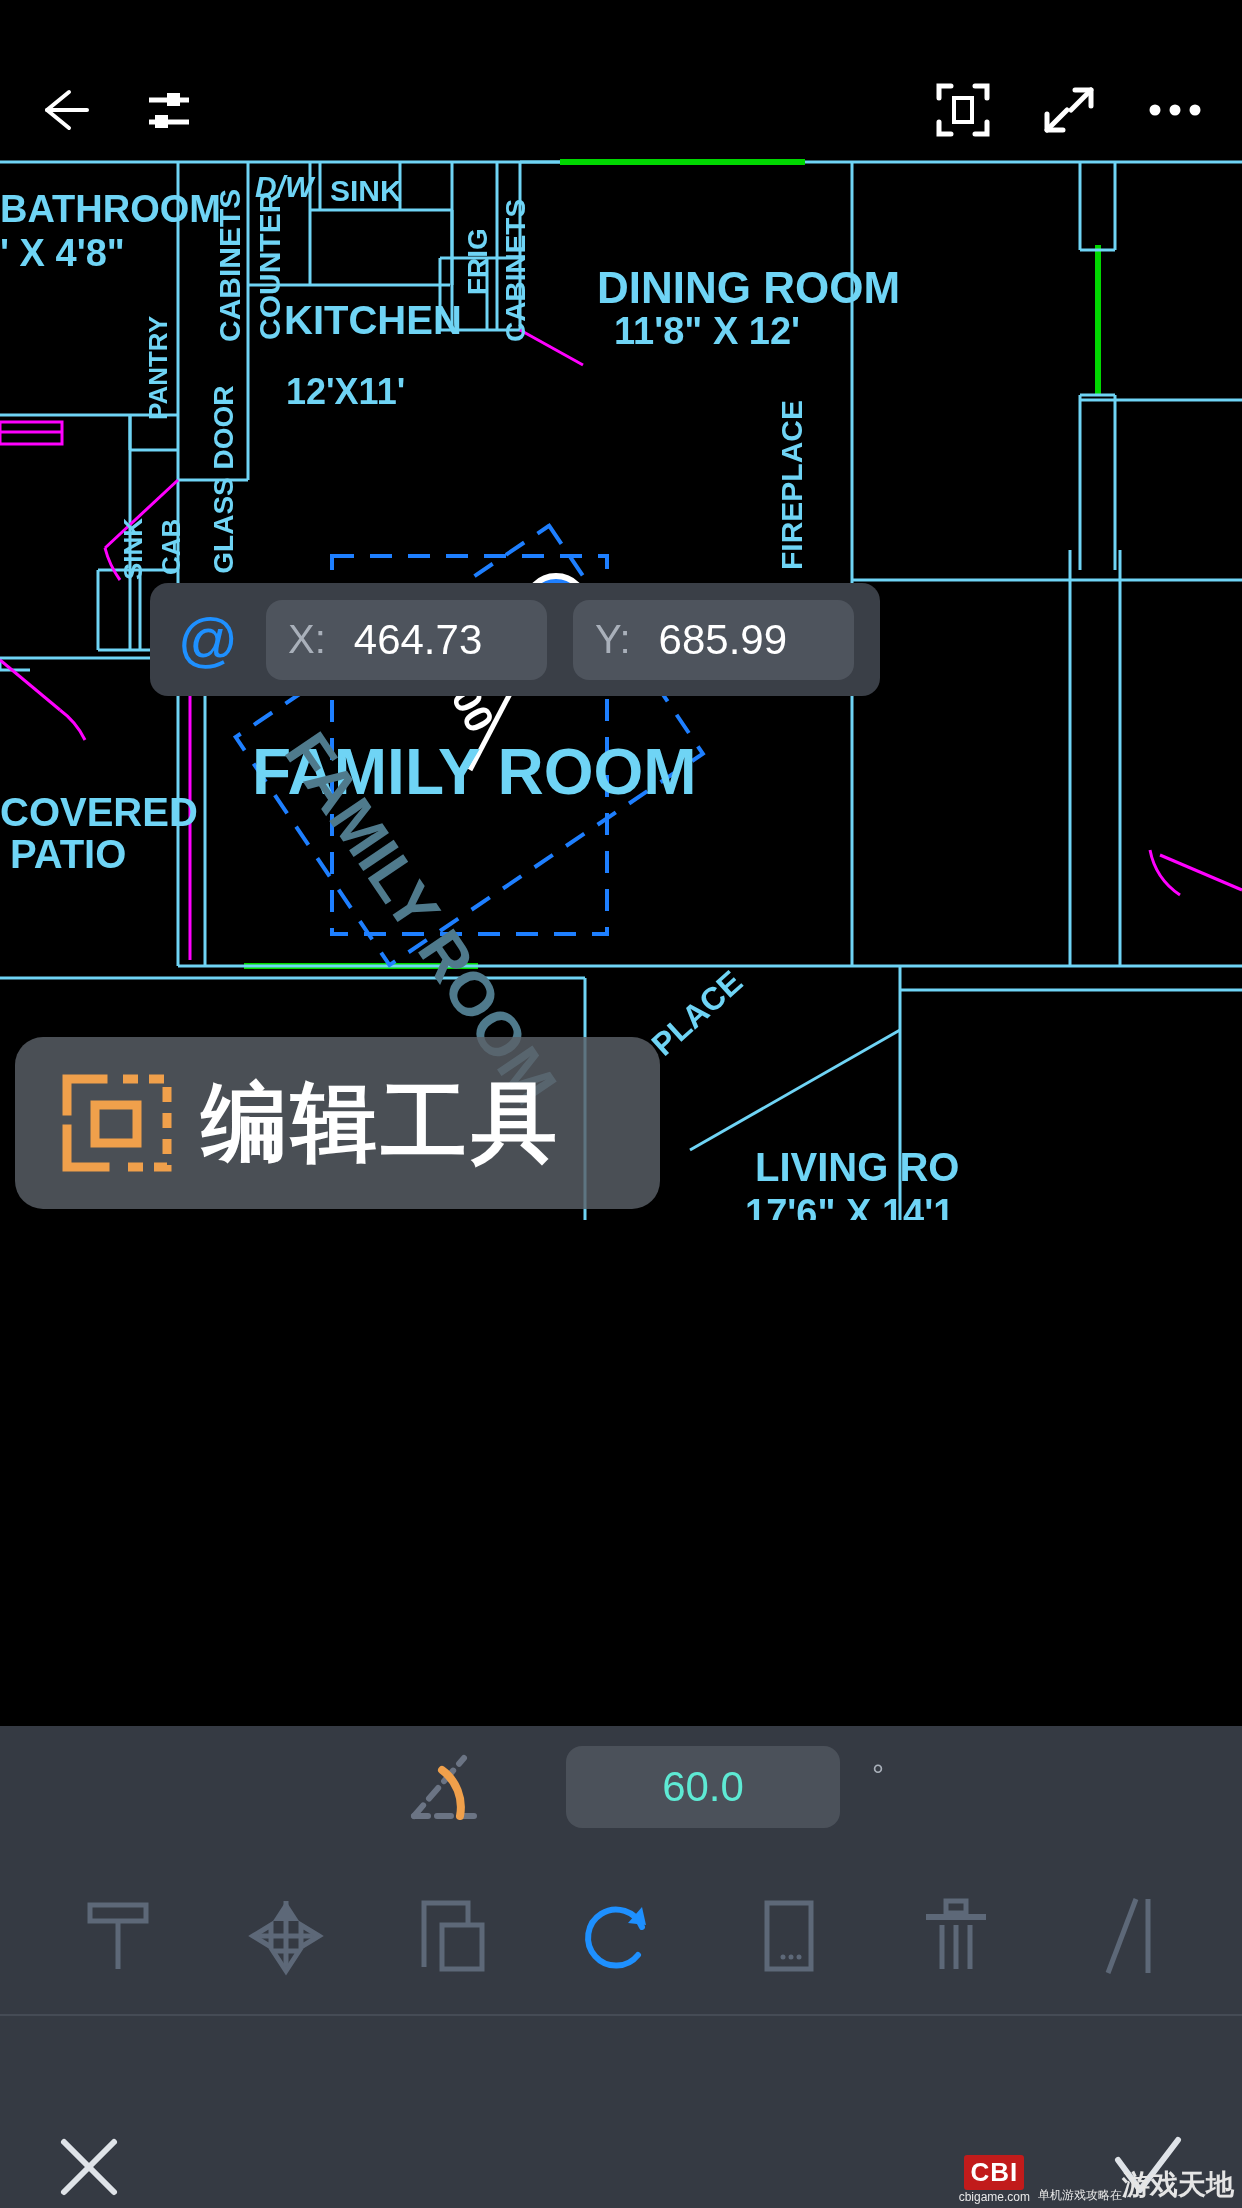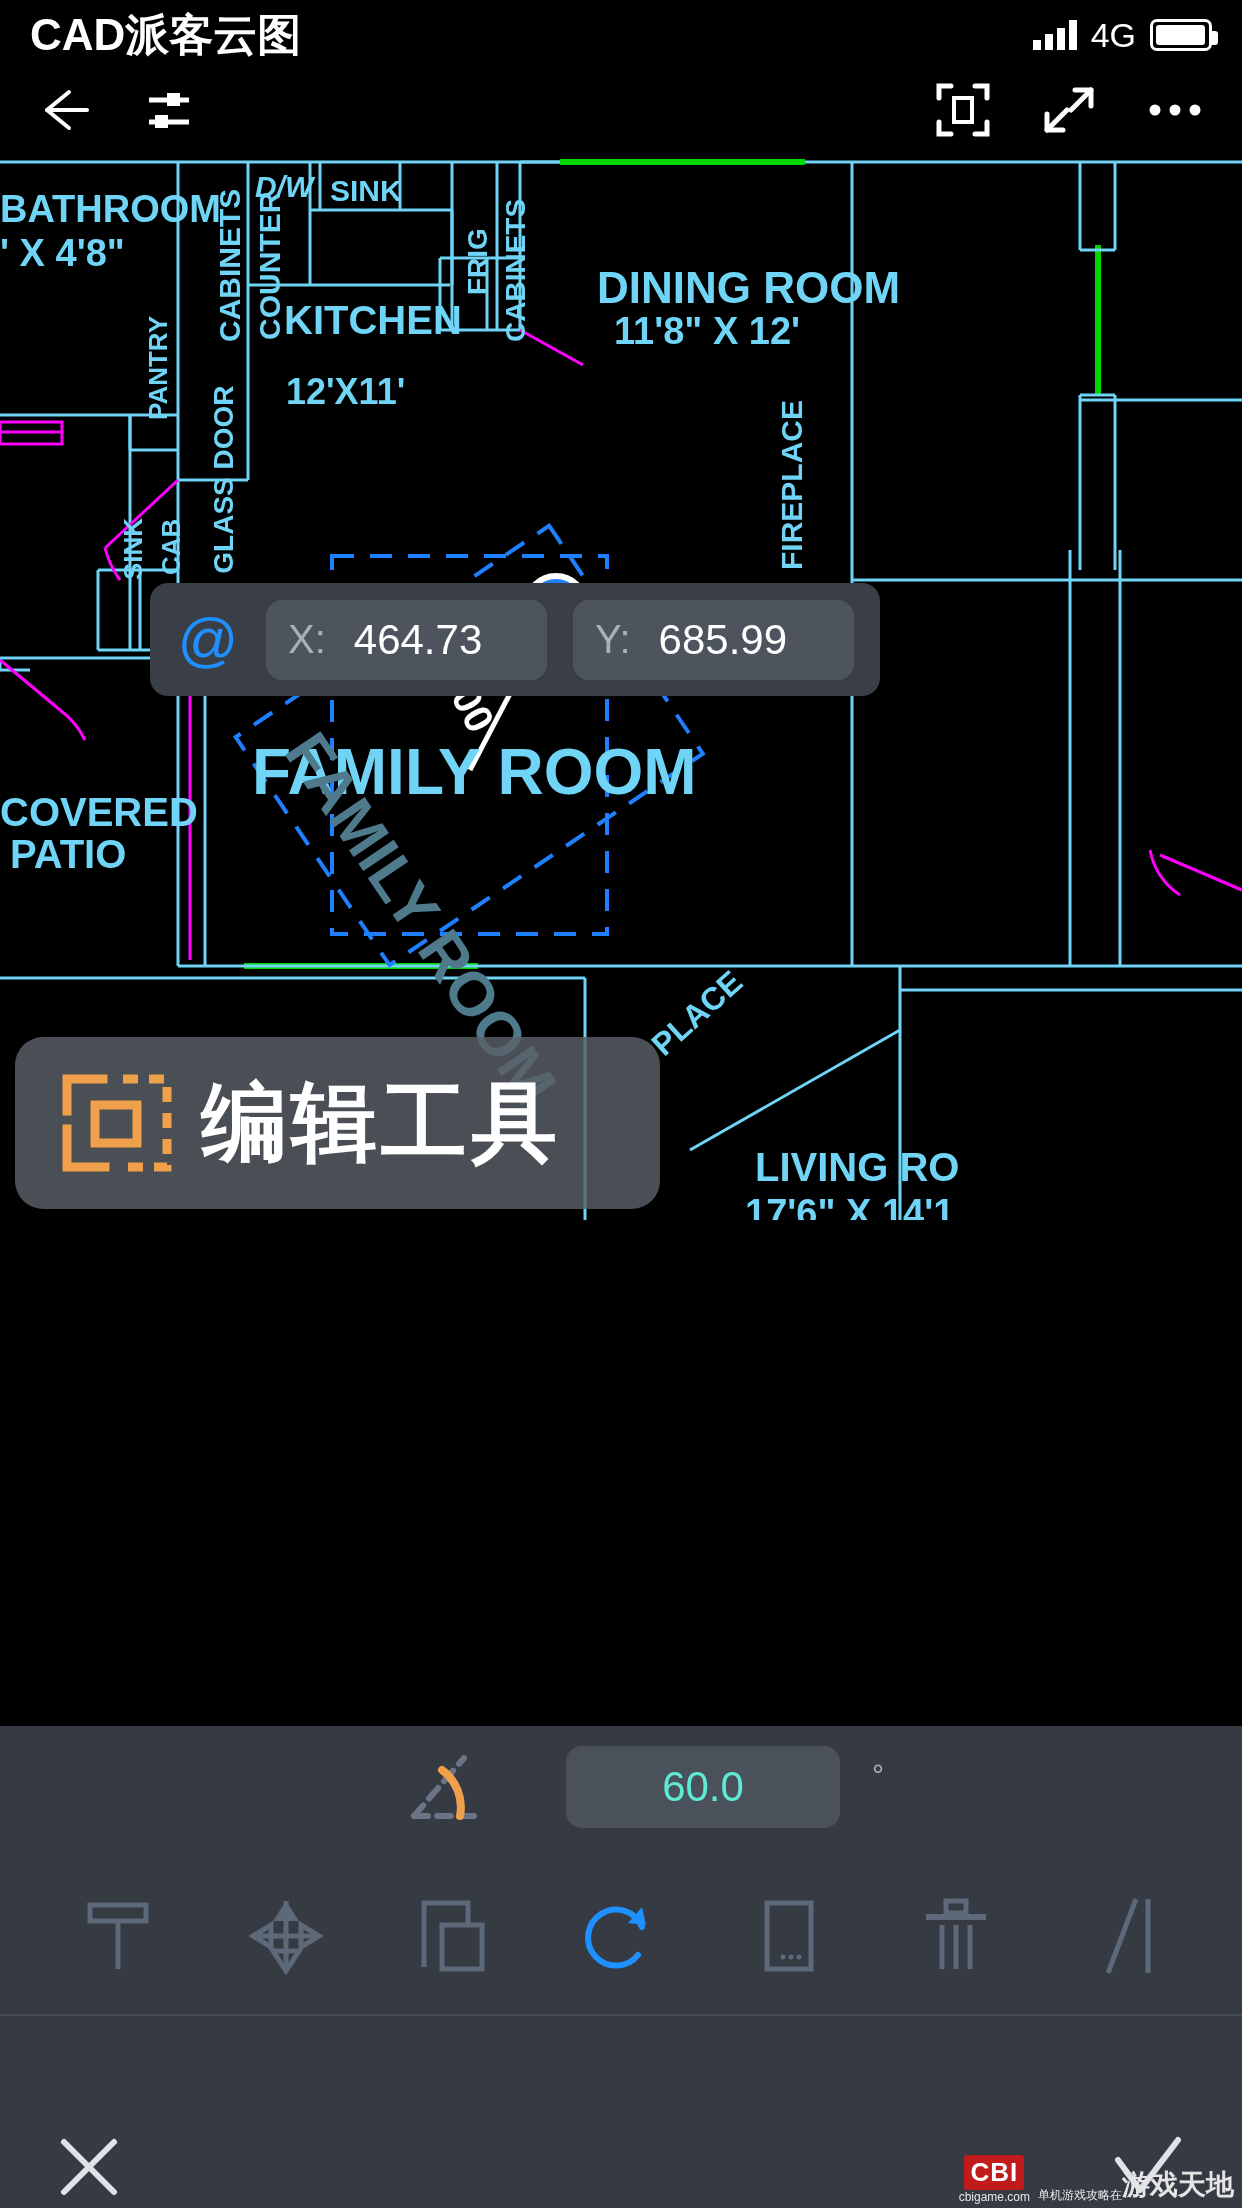--- a/index.html
+++ b/index.html
@@ -94,35 +94,20 @@
   .cbi { color:#fff; font-size:26px; font-weight:bold; letter-spacing:1px;
     background:#c11b1b; padding:2px 6px; border-radius:3px; }
   .cbi-sub { color:#e8e8e8; font-size:12px; }
   .cn-logo { color:#e5e5e5; font-size:28px; font-weight:bold; }
 </style>
 </head>
 <body>
 
 <div id="root">
 
-  <div class="statusbar">
-    <div class="app-brand">CAD派客云图</div>
-    <div class="status-right">
-      <div class="sig">
-        <i></i>
-          <i></i>
-          <i></i>
-          <i></i>
-      </div>
-      <div class="net">4G</div>
-      <div class="batt">
-          <i></i>
-        </div>
-    </div>
-  </div>
 
   <div class="titlebar" style="top:70px;">
 
     <div class="tb-left">
       <div class="icon-btn">
         <svg width="56" height="46" viewBox="0 0 56 46">
           <path d="M30 5 L8 23 L30 41" fill="none" stroke="#fff" stroke-width="4" stroke-linecap="round" stroke-linejoin="round"></path>
           <line x1="8" y1="23" x2="48" y2="23" stroke="#fff" stroke-width="4" stroke-linecap="round"></line>
         </svg>
       </div>

